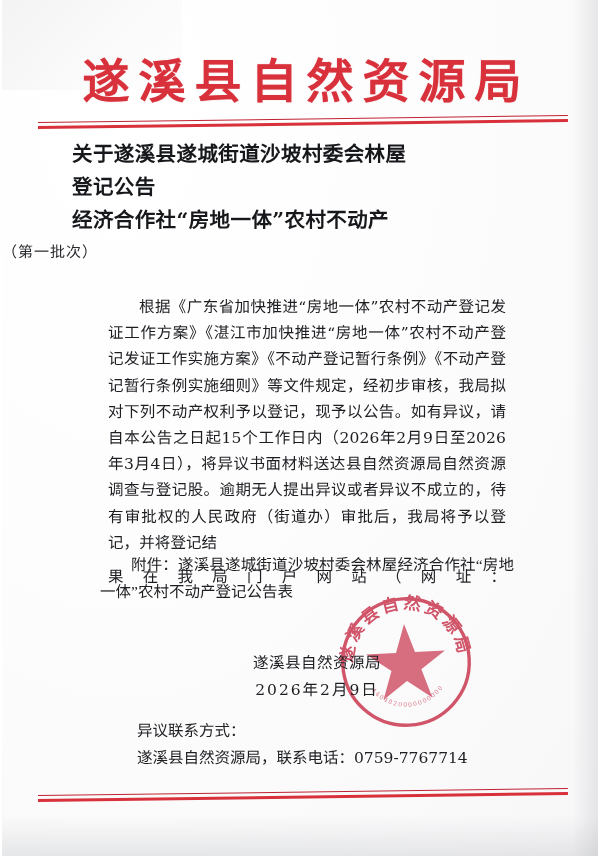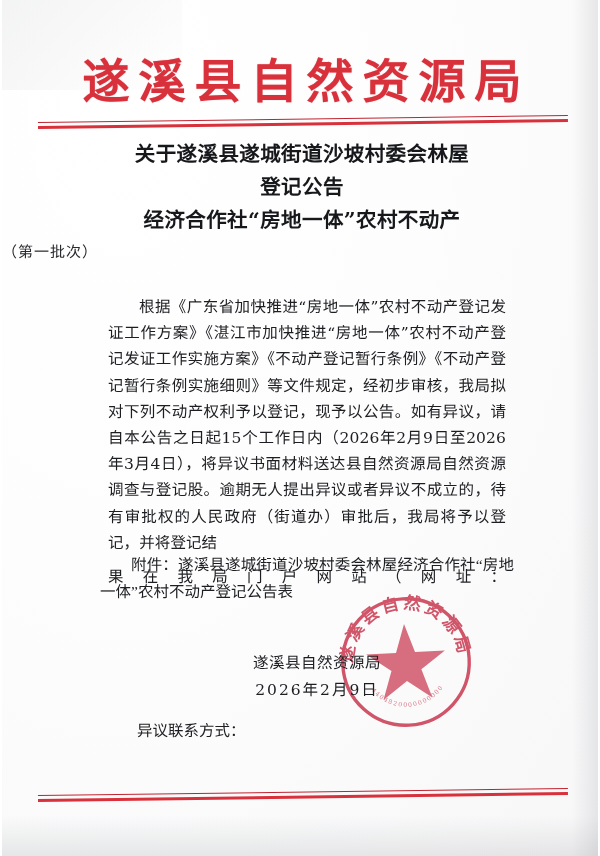--- a/index.html
+++ b/index.html
@@ -86,21 +86,20 @@
     height: 2.5px;
     background: #d8313b;
   }
 
   
   .doc-title {
     position: absolute;
     top: 138px;
     left: 70px;
     width: 460px;
-    text-align: center;
     font-family: "DejaVu Serif", "Liberation Serif", serif;
     font-weight: bold;
     font-size: 20.5px;
     line-height: 33px;
     color: #17181b;
     letter-spacing: 0.4px;
   }
   .doc-title .tline { display: block; white-space: nowrap; }
 
   .doc-batch {
@@ -251,20 +250,21 @@
     </text>
   </svg>
 
   <div class="signature">
     <span class="sig-line">遂溪县自然资源局</span>
     <span class="sig-line sig-date">2026年2月9日</span>
   </div>
 
   <div class="contact">
     <div>异议联系方式：</div>
+    <div class="phone">遂溪县自然资源局，联系电话：0759-7767714</div>
   </div>
 
   <div class="rule-group bottom">
     <div class="rule-thin"></div>
     <div class="rule-thick"></div>
   </div>
 
 </div>
 
 </body></html>

